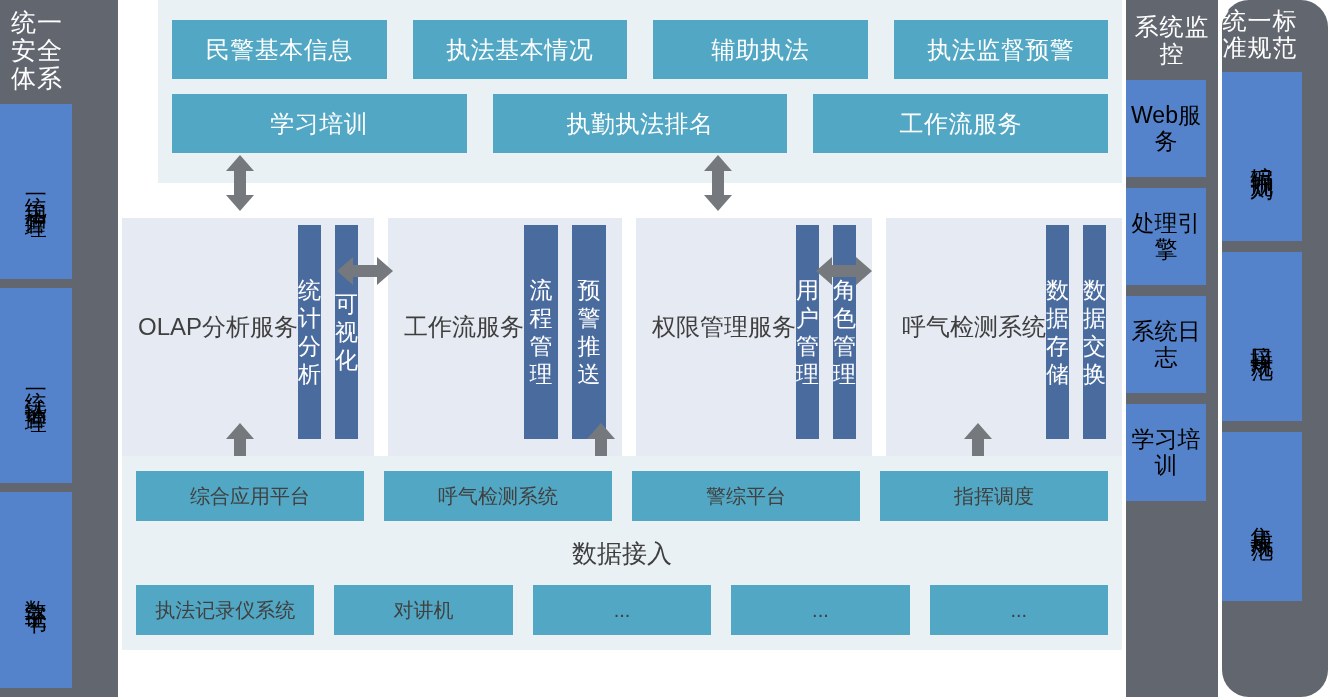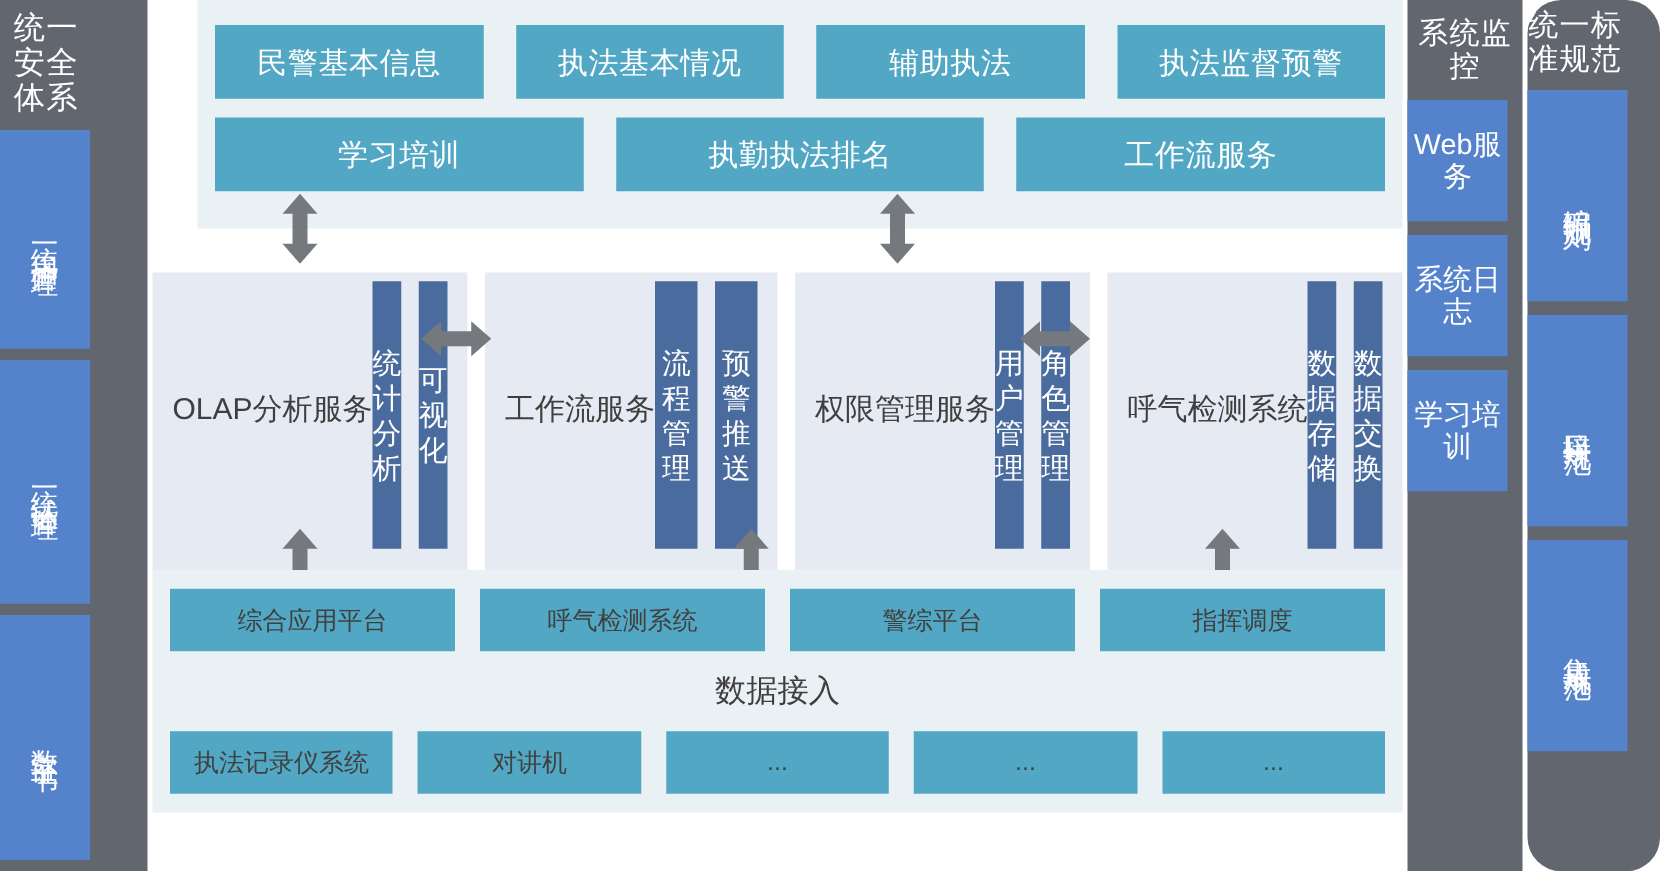--- a/index.html
+++ b/index.html
@@ -27,21 +27,21 @@
   }
   .gray-col-title {
     color: #ffffff;
     text-align: center;
     line-height: 1.12;
     font-weight: 400;
     letter-spacing: 1px;
   }
   .blue-box {
     background: #5583cb;
-    color: #ffffff;
+    color: #000000;
     display: flex;
     align-items: center;
     justify-content: center;
     text-align: center;
     line-height: 1.15;
   }
   .vtext {
     writing-mode: vertical-rl;
     text-orientation: upright;
     letter-spacing: 4px;
@@ -310,20 +310,21 @@
         <div class="data-box">...</div>
         <div class="data-box">...</div>
       </div>
     </div>
 
   </div>
 
   <div class="gray-col" id="monitor-col">
     <div class="gray-col-title">系统监控</div>
     <div class="blue-box">Web服务</div>
+    <div class="blue-box">处理引擎</div>
     <div class="blue-box">系统日志</div>
     <div class="blue-box">学习培训</div>
   </div>
 
   <div class="gray-col" id="standard-col">
     <div class="gray-col-title">统一标准规范</div>
     <div class="blue-box s0">
       <span class="vtext">编码规则</span>
     </div>
     <div class="blue-box s1">

